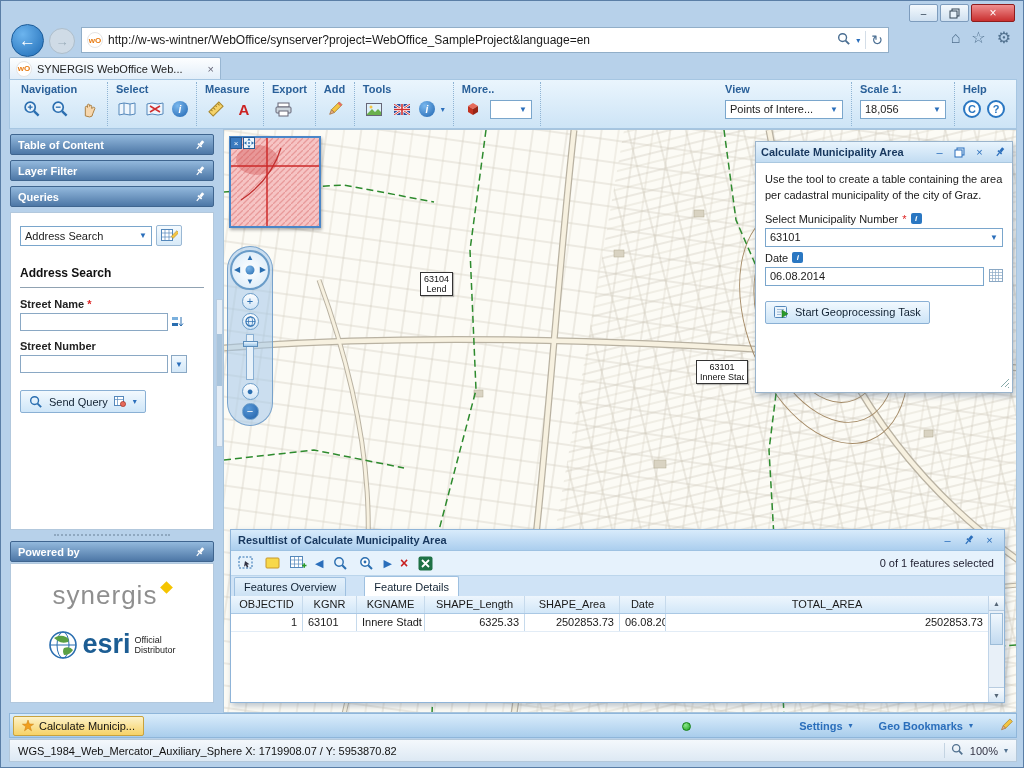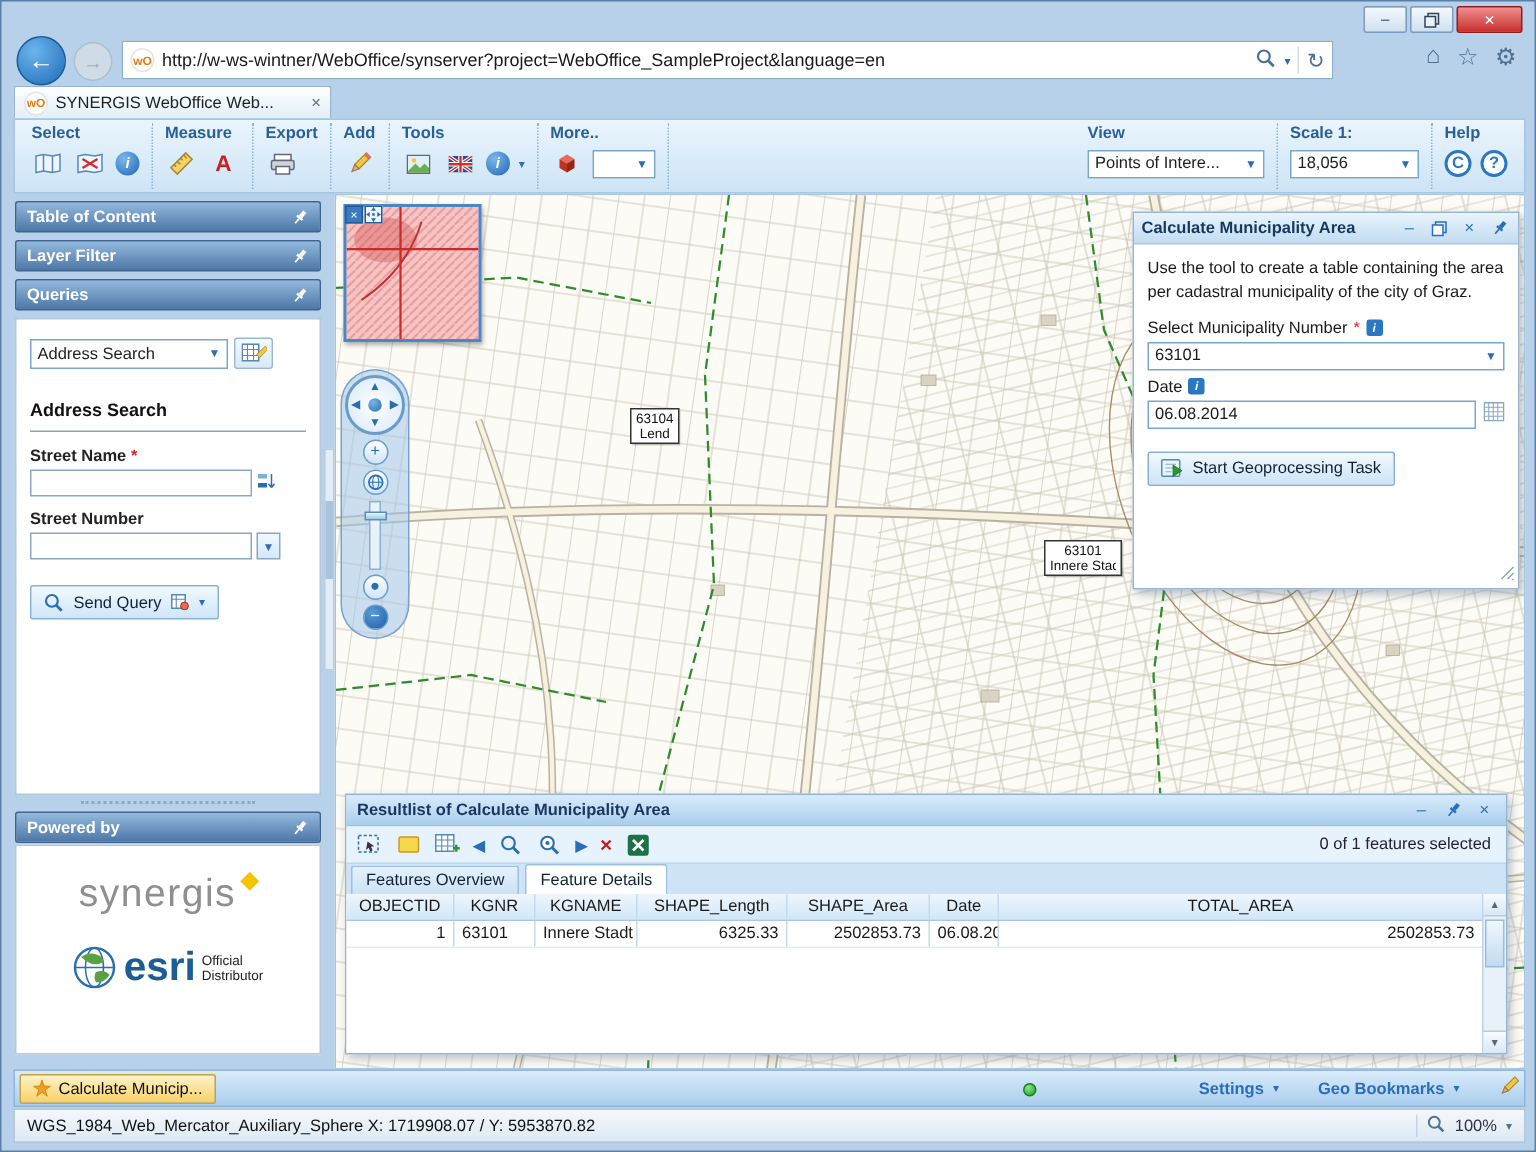--- a/index.html
+++ b/index.html
@@ -111,21 +111,21 @@
 
 .rl{position:absolute;left:6px;top:399px;width:775px;height:174px;background:#fff;border:1px solid #8fb4d8;box-shadow:2px 3px 6px rgba(70,95,125,.35);z-index:3}
 .rlh{height:21px;background:linear-gradient(#d8ebfb,#abceee);display:flex;align-items:center;padding:0 7px;gap:6px;border-bottom:1px solid #9ec2e2}
 .rlh .t{flex:1;font-weight:bold;color:#17375e;font-size:11px}
 .rltb{height:25px;background:#e6f2fc;border-bottom:1px solid #bcd6ec;display:flex;align-items:center;padding:0 6px;gap:8px}
 .rltb .sp{flex:1}
 .rlstatus{font-size:11px;color:#223;padding-right:4px}
 .tbicon{width:18px;height:18px;display:flex;align-items:center;justify-content:center}
 .bluearr{color:#2a6ebb;font-size:11px}
 .redx{color:#c82020;font-size:14px;font-weight:bold}
-.rltabs{height:20px;background:#cfe3f6;display:flex;align-items:flex-end;padding-left:3px;gap:4px}
+.rltabs{height:20px;background:#cfe3f6;display:flex;align-items:flex-end;padding-left:3px;gap:18px}
 .rltab{height:19px;padding:0 9px;display:flex;align-items:center;font-size:11px;border:1px solid #9ec0e0;border-bottom:none;background:linear-gradient(#e4f1fb,#cde2f4);color:#123;border-radius:2px 2px 0 0}
 .rltab.active{background:#fff;height:20px}
 .rtable{position:absolute;left:0;right:16px;top:66px;bottom:0;overflow:hidden;background:#fff}
 .rrow{display:flex;height:18px;border-bottom:1px solid #e2ecf6}
 .rrow.head{background:linear-gradient(#eef6fd,#d2e7f8);border-bottom:1px solid #aac8e4}
 .rcell{border-right:1px solid #c6daec;padding:2px 5px;font-size:11px;white-space:nowrap;overflow:hidden;color:#1a1a1a}
 .rrow.head .rcell{text-align:center}
 .c0{width:72px}.c1{width:54px}.c2{width:68px}.c3{width:100px}.c4{width:95px}.c5{width:46px}.c6{flex:1}
 .ar{text-align:right}
 .vsb{position:absolute;right:0;top:66px;bottom:0;width:16px;background:#e8f0f8;border-left:1px solid #c0d4e8}
@@ -182,20 +182,44 @@
     <span>⚙</span>
   </div>
 
   <div class="tab">
     <span class="favicon">wO</span>
     <span class="tab-title">SYNERGIS WebOffice Web...</span>
     <span class="tab-close">×</span>
   </div>
 
   <div class="ribbon">
+    <div class="rgroup">
+      <div class="rgroup-label">Navigation</div>
+      <div class="ricons">
+        <span class="ricon">
+            <svg width="18" height="18" viewBox="0 0 15 15">
+              <circle cx="6" cy="6" r="4.2" fill="#eaf4fc" stroke="#2a6eb0" stroke-width="1.4"></circle>
+              <line x1="9.2" y1="9.2" x2="13" y2="13" stroke="#2a6eb0" stroke-width="2"></line>
+              <path d="M4 6 h4 M6 4 v4" stroke="#2a6eb0" stroke-width="1.1"></path>
+            </svg>
+          </span>
+        <span class="ricon">
+            <svg width="18" height="18" viewBox="0 0 15 15">
+              <circle cx="6" cy="6" r="4.2" fill="#eaf4fc" stroke="#2a6eb0" stroke-width="1.4"></circle>
+              <line x1="9.2" y1="9.2" x2="13" y2="13" stroke="#2a6eb0" stroke-width="2"></line>
+              <path d="M4 6 h4" stroke="#2a6eb0" stroke-width="1.1"></path>
+            </svg>
+          </span>
+        <span class="ricon">
+            <svg width="17" height="17" viewBox="0 0 16 16">
+              <path d="M5 14 V6 a1 1 0 0 1 2 0 V4 a1 1 0 0 1 2 0 V5 a1 1 0 0 1 2 0 V7 l1.5 -1 a1 1 0 0 1 1.5 1 l-2 5 a3 3 0 0 1 -3 3 z" fill="#f6d7ae" stroke="#a87c3e" stroke-width="0.9"></path>
+            </svg>
+          </span>
+      </div>
+    </div>
     <div class="rgroup">
       <div class="rgroup-label">Select</div>
       <div class="ricons">
         <span class="ricon">
             <svg width="18" height="14" viewBox="0 0 18 14">
               <path d="M1 2 L6 1 L12 2 L17 1 V12 L12 13 L6 12 L1 13 Z" fill="#eef6fd" stroke="#5588bb"></path>
               <path d="M6 1 V12 M12 2 V13" stroke="#5588bb" fill="none"></path>
             </svg>
           </span>
         <span class="ricon">

